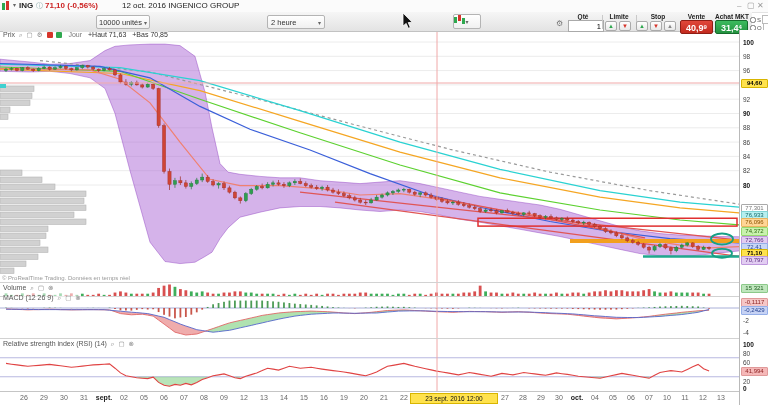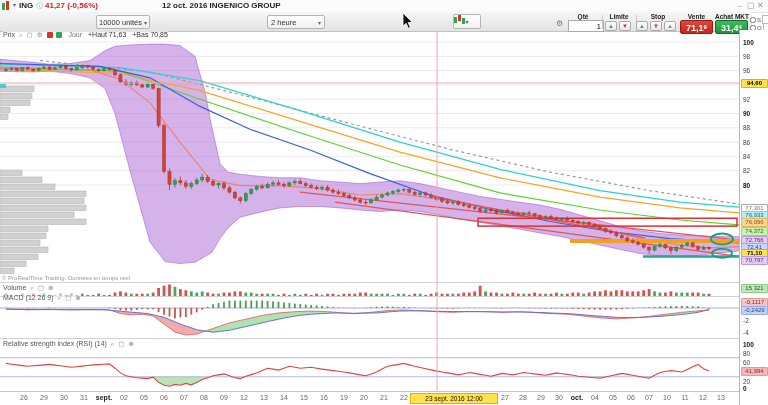--- a/index.html
+++ b/index.html
@@ -4,21 +4,21 @@
 <style>
   html,body{margin:0;padding:0;}
   #app{position:relative;width:768px;height:405px;background:#fff;overflow:hidden;
        font-family:"Liberation Sans",sans-serif;-webkit-font-smoothing:antialiased;}
   .abs{position:absolute;}
   
   #titlebar{left:0;top:0;width:768px;height:12px;background:#fbfbfb;border-bottom:1px solid #e3e3e3;font-size:8px;}
   #titlebar span{position:absolute;top:1px;white-space:nowrap;}
   .sym{font-weight:bold;color:#222;}
   .px-red{color:#cc2222;font-weight:bold;}
-  .company{font-weight:bold;color:#222;margin-left:40px;}
+  .company{font-weight:normal;color:#222;}
   .info-ic{color:#8aa;font-size:7px;}
   .winctl{color:#999;font-size:8px;cursor:default;}
   
   #toolbar{left:0;top:12px;width:752px;height:19px;background:linear-gradient(#f6f6f6,#e3e3e3);border-bottom:1px solid #c2c2c2;}
   .tbtn{position:absolute;background:linear-gradient(#ffffff,#f0f0f0);border:1px solid #b4b4b4;border-radius:2px;
         font-size:7.5px;color:#333;display:flex;align-items:center;justify-content:center;gap:2px;}
   .caret{font-size:6px;color:#666;}
   .grp-lbl{position:absolute;top:1px;font-size:6.5px;font-weight:bold;color:#222;text-align:center;}
   .mini-btn{position:absolute;top:9px;width:12px;height:10px;background:linear-gradient(#fff,#e8e8e8);
             border:1px solid #aaa;border-radius:2px;font-size:6px;line-height:9px;text-align:center;padding:0;}
@@ -680,21 +680,21 @@
   <div class="sep" style="top:338px"></div>
 
   <div id="titlebar" class="abs">
     <svg width="10" height="9" style="left:2px;top:1px">
       <rect x="0" y="2" width="3" height="7" fill="#2fa84f"></rect>
         <rect x="4" y="0" width="3" height="9" fill="#d6342a"></rect>
     </svg>
     <span style="left:13px;color:#666;font-size:6px" class="caret">▾</span>
     <span class="sym" style="left:19px">ING</span>
     <span class="info-ic" style="left:36px">ⓘ</span>
-    <span class="px-red" style="left:45px">41,27 (-0,56%)</span>
+    <span class="px-red" style="left:45px">71,10 (-0,56%)</span>
     <span class="company" style="left:122px">12 oct. 2016 INGENICO GROUP</span>
     <span class="winctl" style="left:737px">–</span>
     <span class="winctl" style="left:747px">▢</span>
     <span class="winctl" style="left:757px">✕</span>
   </div>
 
   <div id="toolbar" class="abs">
     <div class="tbtn" style="left:96px;top:3px;width:52px;height:12px">
       <span>10000 unités</span>
       <span class="caret">▾</span>
@@ -720,21 +720,21 @@
     <div class="grp-lbl" style="left:566px;width:34px">Qté</div>
     <input class="qty-input" style="left: 568px;" value="1">
     <div class="vdiv" style="left:602px"></div>
     <div class="grp-lbl" style="left:604px;width:30px">Limite</div>
     <div id="limit-btns"></div>
     <div class="vdiv" style="left:636px"></div>
     <div class="grp-lbl" style="left:638px;width:40px">Stop</div>
     <div id="stop-btns"></div>
     <div class="grp-lbl" style="left:680px;width:33px">Vente MKT</div>
     <div class="trade-big" style="left:680px;background:linear-gradient(#e0473a,#c22a1e);border:1px solid #8f1d14">
-      <span>71,1</span><span class="sup">9</span>
+      <span>40,9</span><span class="sup">9</span>
     </div>
     <div class="grp-lbl" style="left:715px;width:34px">Achat MKT</div>
     <div class="trade-big" style="left:715px;background:linear-gradient(#3dbb5e,#23923f);border:1px solid #156b2b">
       <span ind="">31,4</span><span class="sup">4</span>
     </div>
     <div class="so-row" style="left:750px;top:3px">
       <input type="checkbox" style="width: 6px; height: 6px; margin: 0px;">
       <span>S</span>
       <input type="text" value="10" style="">
     </div>

